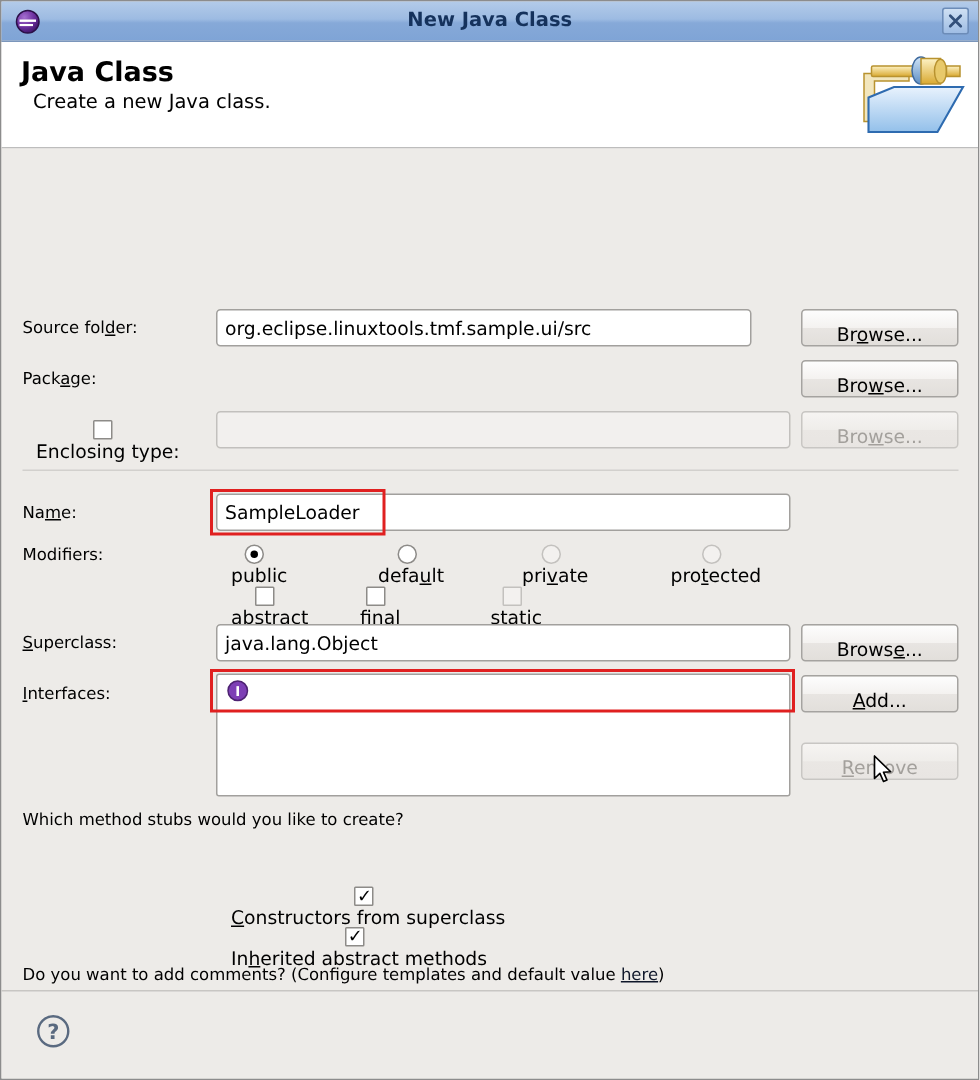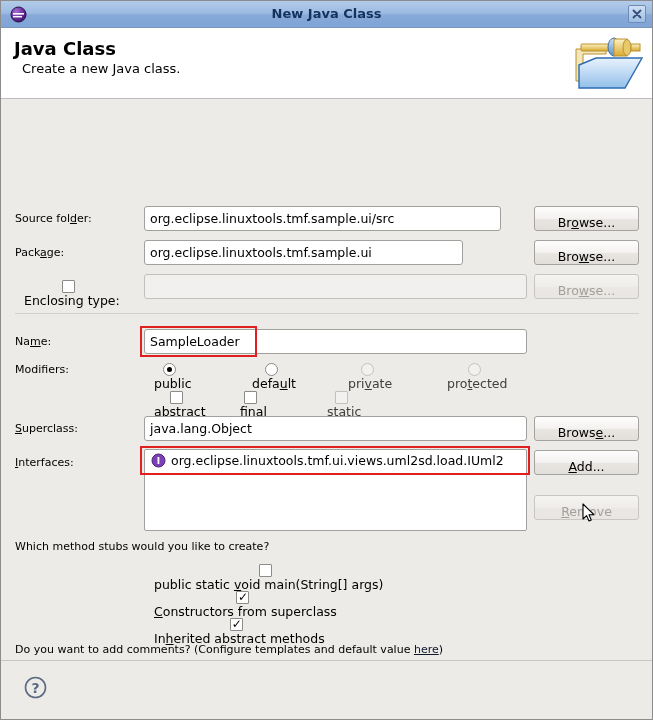--- a/index.html
+++ b/index.html
@@ -84,21 +84,21 @@
     background: #edebe8;
     border-top: 1px solid #c8c6c3;
     position: relative;
   }
 
   
   .row { position: absolute; }
   .lbl {
     font-size: 11px; color: #000; white-space: nowrap;
   }
-  .lbl.dis { color: #404040; }
+  .lbl.dis { color: #000000; }
   .mn { text-decoration: underline; }
 
   
   .tinput {
     box-sizing: border-box;
     height: 25px;
     background: #ffffff;
     border: 1px solid #a2a09d;
     border-radius: 3px;
     padding: 0 5px;
@@ -274,21 +274,20 @@
       <span>Source fol</span><span class="mn">d</span><span>er:</span>
     </div>
     <div class="row tinput" style="left:143px; top:107px; width:357px;">org.eclipse.linuxtools.tmf.sample.ui/src</div>
     <div class="row btn" style="left:533px; top:107px; width:105px;">
       <span><span>Br</span><span class="mn">o</span><span>wse...</span></span>
     </div>
 
     <div class="row lbl" style="left:14px; top:147px;">
       <span>Pack</span><span class="mn">a</span><span>ge:</span>
     </div>
-    <div class="row tinput" style="left:143px; top:141px; width:319px;">org.eclipse.linuxtools.tmf.sample.ui</div>
     <div class="row btn" style="left:533px; top:141px; width:105px;">
       <span><span>Bro</span><span class="mn">w</span><span>se...</span></span>
     </div>
 
     <div class="ctl-row" style="left:17px; top:181px;">
       <span class="cb"></span>
       <span class="ctl-lbl lbl">Enclosing type:</span>
     </div>
     <div class="row tinput disabled" style="left:143px; top:175px; width:383px;"></div>
     <div class="row btn disabled" style="left:533px; top:175px; width:105px;">
@@ -363,40 +362,33 @@
       <span class="mn">I</span><span>nterfaces:</span>
     </div>
     <div class="listbox" style="left:143px; top:350px; width:383px; height:82px;">
       <div class="list-item">
         <span class="iface-icon">
           <svg width="15" height="15" viewBox="0 0 15 15">
             <circle cx="7.5" cy="7.5" r="6.5" fill="#7d3fb5" stroke="#4d2272" stroke-width="1"></circle>
             <text x="7.5" y="11.2" font-family="'DejaVu Sans', sans-serif" font-size="9" font-weight="bold" fill="#ffffff" text-anchor="middle">I</text>
           </svg>
         </span>
-        <span>org.eclipse.linuxtools.tmf.ui.views.uml2sd.load.IUml2</span>
       </div>
     </div>
     <div class="redbox" style="left:139px; top:347px; width:390px; height:29px;"></div>
 
     <div class="row btn" style="left:533px; top:351px; width:105px;">
       <span><span class="mn">A</span><span>dd...</span></span>
     </div>
     <div class="row btn disabled" style="left:533px; top:396px; width:105px;">
       <span><span class="mn">R</span><span>emove</span></span>
     </div>
 
     <div class="row lbl" style="left:14px; top:441px;">Which method stubs would you like to create?</div>
 
-    <div class="ctl-row" style="left:147px; top:465px;">
-      <span class="cb"></span>
-      <span class="ctl-lbl lbl">
-        <span>public static </span><span class="mn">v</span><span>oid main(String[] args)</span>
-      </span>
-    </div>
     <div class="ctl-row" style="left:147px; top:492px;">
       <span class="cb">
           <span class="tick">✓</span>
         </span>
       <span class="ctl-lbl lbl">
         <span></span><span class="mn">C</span><span>onstructors from superclass</span>
       </span>
     </div>
     <div class="ctl-row" style="left:147px; top:519px;">
       <span class="cb">

